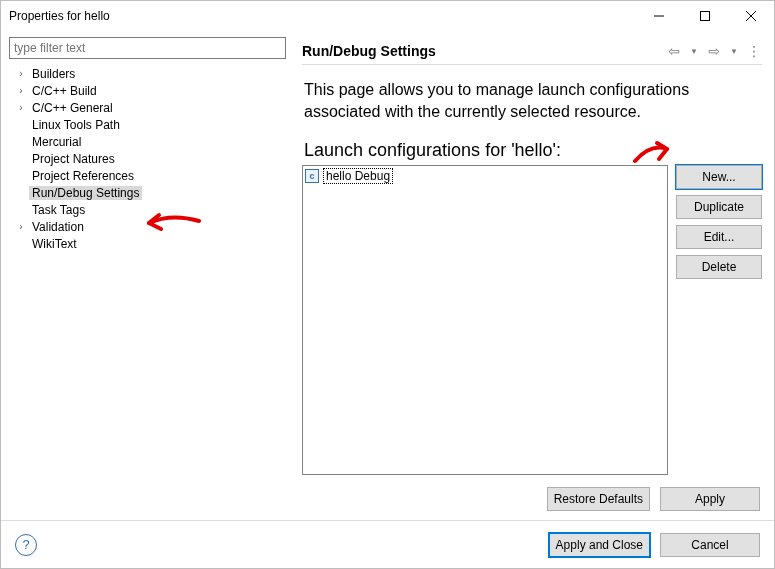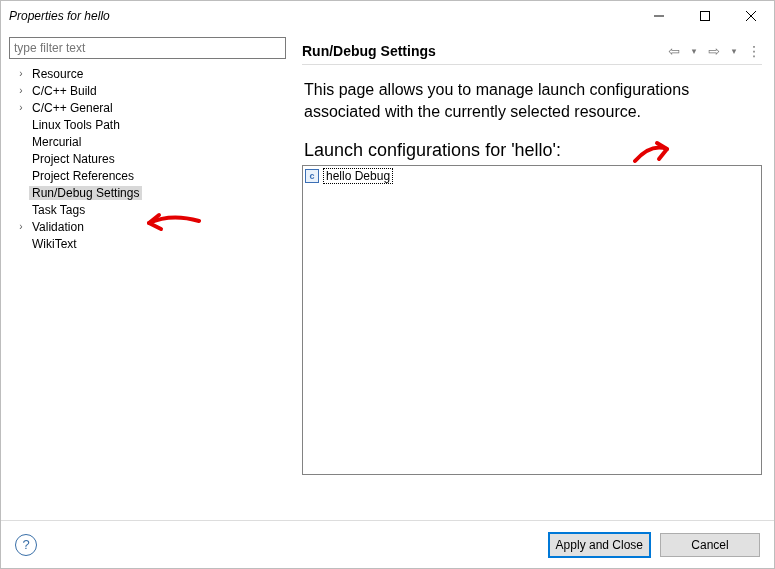--- a/index.html
+++ b/index.html
@@ -1,19 +1,19 @@
 <!DOCTYPE html>
 <html><head>
 <meta charset="utf-8">
 <style>
   * { box-sizing: border-box; font-family: "Segoe UI", Tahoma, sans-serif; }
   html,body { margin:0; padding:0; }
   body { width:775px; height:569px; background:#fff; overflow:hidden; border:1px solid #bdbdbd; position:relative;}
   
-  .titlebar { height:30px; display:flex; align-items:center; padding:0 0 0 8px; font-size:12px; color:#000;font-style:italic;}
+  .titlebar { height:30px; display:flex; align-items:center; padding:0 0 0 8px; font-size:12px; color:#000;}
   .titlebar .title { flex:1; }
   .win-controls { display:flex; height:30px;}
   .win-btn { width:46px; display:flex; align-items:center; justify-content:center; }
   .win-btn svg { stroke:#000; stroke-width:1; fill:none;}
 
   
   .content { display:flex; height: calc(100% - 30px - 48px); }
   .left-pane { width:295px; padding:6px 10px 0 8px; display:flex; flex-direction:column;}
   .filter-input { width:100%; height:22px; border:1px solid #7a7a7a; padding:0 4px; font-size:12px; color:#a21caf; outline:none;}
   .tree { margin-top:6px; font-size:12px; color:#000; user-select:none;}
@@ -75,21 +75,21 @@
   </div>
 </div>
 
 <div class="content">
 
   <div class="left-pane">
     <input class="filter-input" placeholder="type filter text" style="">
     <div class="tree" id="tree">
         <div class="tree-item">
           <span class="twisty">›</span>
-          <span class="label">Resource</span>
+          <span class="label">Builders</span>
         </div>
         <div class="tree-item">
           <span class="twisty">›</span>
           <span class="label">C/C++ Build</span>
         </div>
         <div class="tree-item">
           <span class="twisty">›</span>
           <span class="label">C/C++ General</span>
         </div>
         <div class="tree-item">
@@ -140,20 +140,30 @@
     </div>
     <div class="intro">This page allows you to manage launch configurations associated with the currently selected resource.</div>
     <div class="listlabel">Launch configurations for 'hello':</div>
     <div class="config-row">
       <div class="config-list" id="config-list">
           <div class="config-item">
             <span class="badge">c</span>
             <span class="txt">hello Debug</span>
           </div>
         </div>
+      <div class="side-buttons">
+        <button class="btn focus">New...</button>
+        <button class="btn">Duplicate</button>
+        <button class="btn">Edit...</button>
+        <button class="btn">Delete</button>
+      </div>
+    </div>
+    <div class="bottom-row">
+      <button class="btn">Restore Defaults</button>
+      <button class="btn">Apply</button>
     </div>
   </div>
 </div>
 
 <div class="footer">
   <div class="help">?</div>
   <div class="spacer"></div>
   <button class="btn primary">Apply and Close</button>
   <button class="btn">Cancel</button>
 </div>

